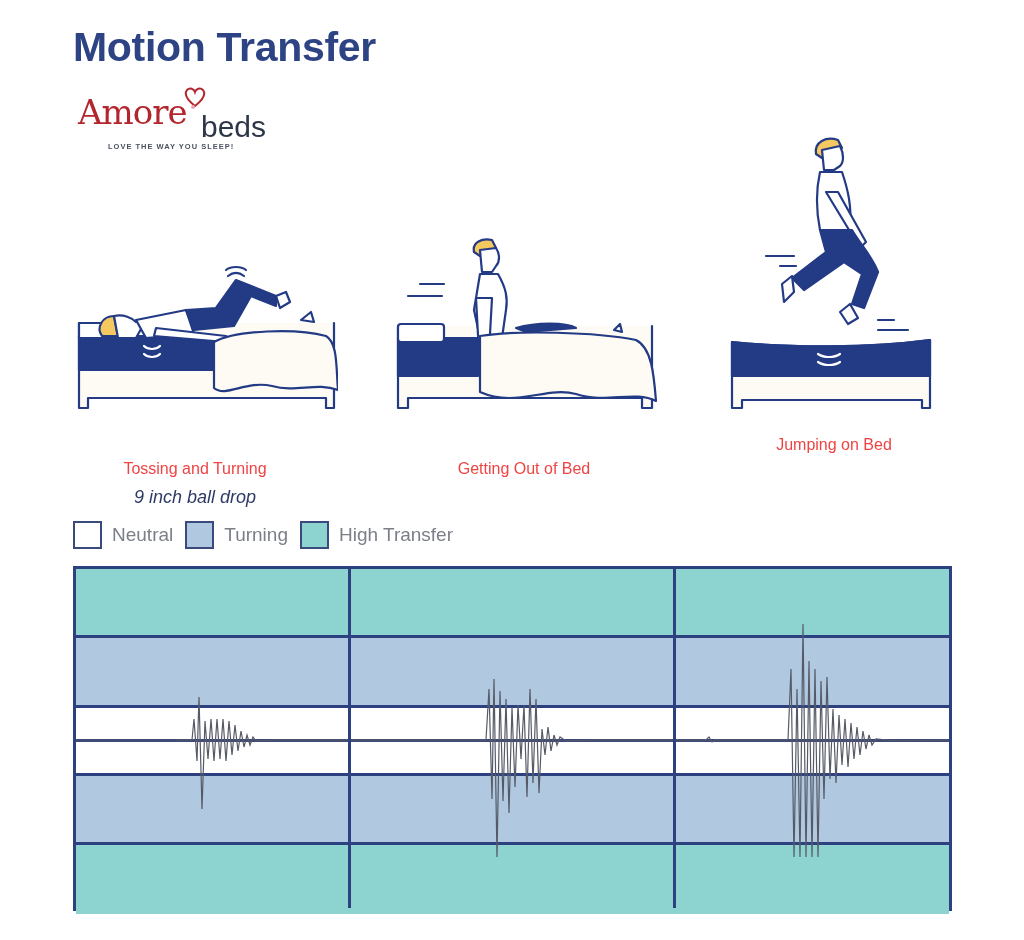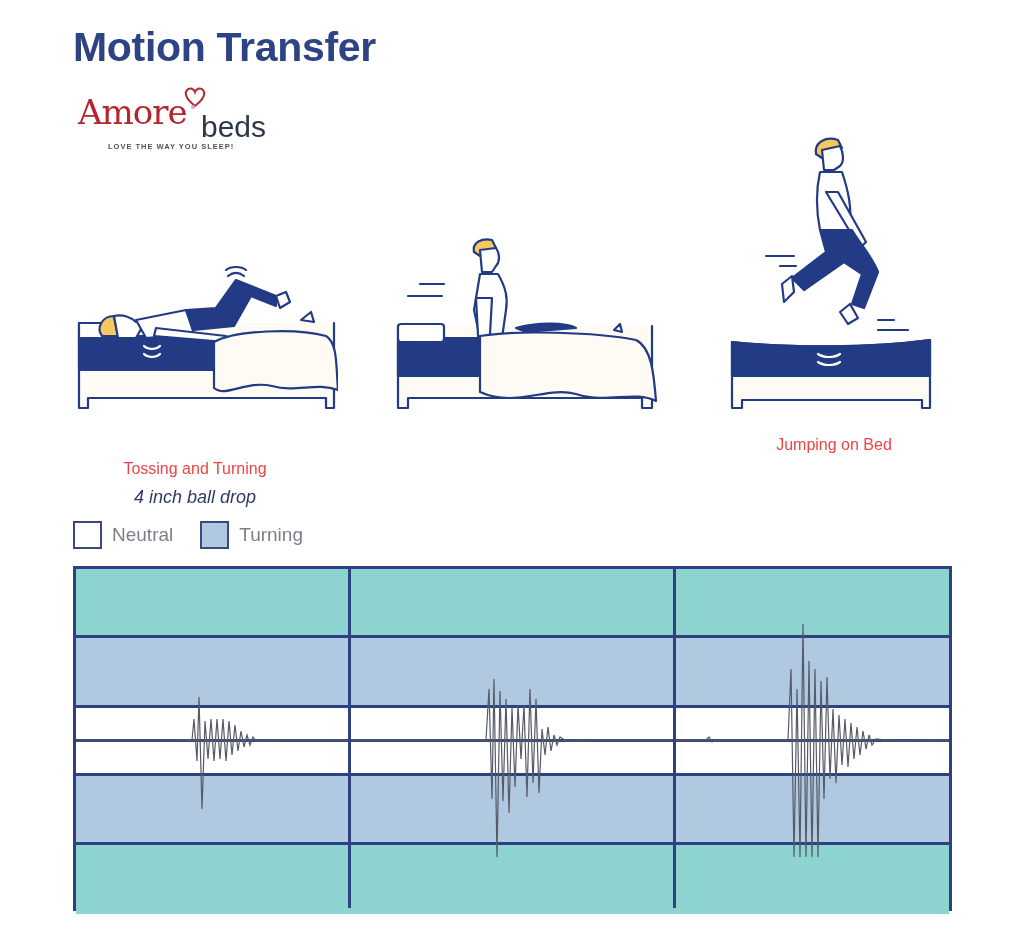--- a/index.html
+++ b/index.html
@@ -27,21 +27,21 @@
     font-size: 7.5px; font-weight: bold; color: #4a5160; letter-spacing: 1px;
   }
 
   .scene { position: absolute; }
   .scene svg { display: block; }
 
   .caption { position: absolute; text-align: center; width: 300px; }
   .caption-title { font-size: 16px; color: #ef4444; margin-top: 24px; }
   .caption-sub { font-size: 18px; font-style: italic; color: #2e3a66; margin-top: 9px; }
 
-  .legend { position: absolute; left: 73px; top: 521px; display: flex; align-items: center; gap: 15px; }
+  .legend { position: absolute; left: 73px; top: 521px; display: flex; align-items: center; }
   .legend-item { display: flex; align-items: center; margin-right: 12px; }
   .swatch { width: 29px; height: 28px; border: 2px solid #3b4a7c; margin-right: 10px; }
   .legend-label { font-size: 19px; color: #7b7f88; }
 
   .grid {
     position: absolute; left: 73px; top: 566px; width: 879px; height: 345px;
     border: 3px solid #2d4080;
   }
   .band { position: absolute; left: 0; right: 0; }
   .hline { position: absolute; left: 0; right: 0; height: 3px; background: #2d4080; }
@@ -142,37 +142,42 @@
       <path d="M2 208 C60 214 140 214 200 206 L200 274 L192 274 L192 266 L12 266 L12 274 L2 274 Z" fill="#fdfbf4"></path>
       <path d="M2 208 C60 214 140 214 200 206 L200 242 L2 242 Z" fill="#233a85" stroke="#233a85"></path>
       <path d="M88 220 C94 224 104 224 110 220" stroke="#ffffff"></path>
       <path d="M88 228 C94 232 104 232 110 228" stroke="#ffffff"></path>
     </g>
   </svg>
 </div>
 
 <div class="caption" style="left:45px; top:436px;">
   <div class="caption-title">Tossing and Turning</div>
-  <div class="caption-sub">4 inch ball drop</div>
+  <div class="caption-sub">9 inch ball drop</div>
 </div>
 <div class="caption" style="left:374px; top:436px;">
+  <div class="caption-title">Getting Out of Bed</div>
 </div>
 <div class="caption" style="left:684px; top:412px;">
   <div class="caption-title">Jumping on Bed</div>
 </div>
 
 <div class="legend">
   <div class="legend-item">
     <div class="swatch" style="background:#ffffff;"></div>
     <span class="legend-label">Neutral</span>
   </div>
   <div class="legend-item">
     <div class="swatch" style="background:#b0c9e0;"></div>
     <span class="legend-label">Turning</span>
   </div>
+  <div class="legend-item">
+    <div class="swatch" style="background:#8dd3d0;"></div>
+    <span class="legend-label">High Transfer</span>
+  </div>
 </div>
 
 <div class="grid">
 
   <div class="band" style="top:0; height:68px; background:#8dd3d0;"></div>
   <div class="band" style="top:68px; height:70px; background:#b0c9e0;"></div>
   <div class="band" style="top:138px; height:68px; background:#ffffff;"></div>
   <div class="band" style="top:206px; height:69px; background:#b0c9e0;"></div>
   <div class="band" style="top:275px; height:70px; background:#8dd3d0;"></div>
 

